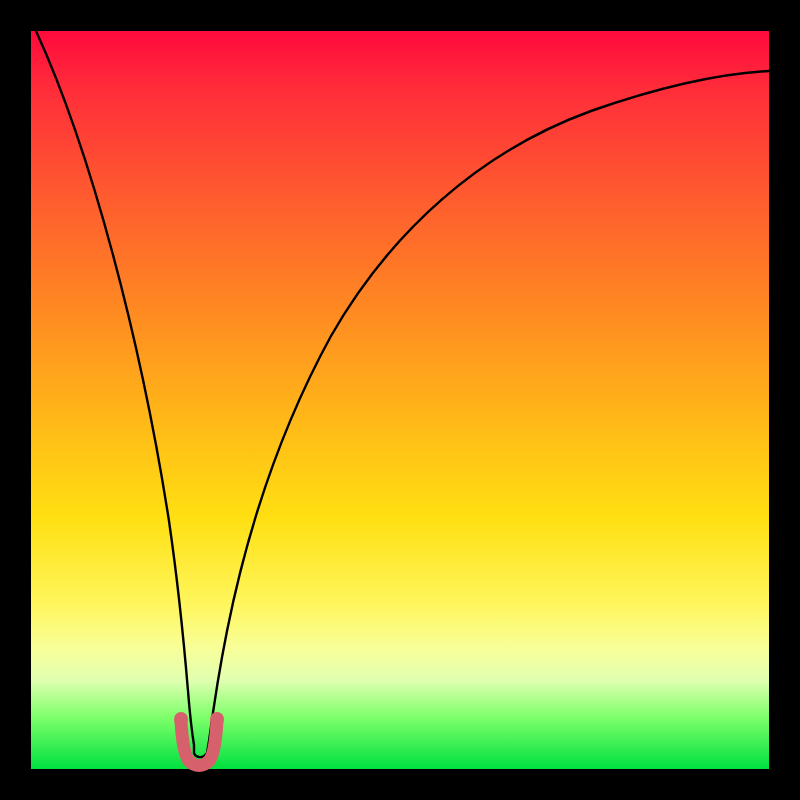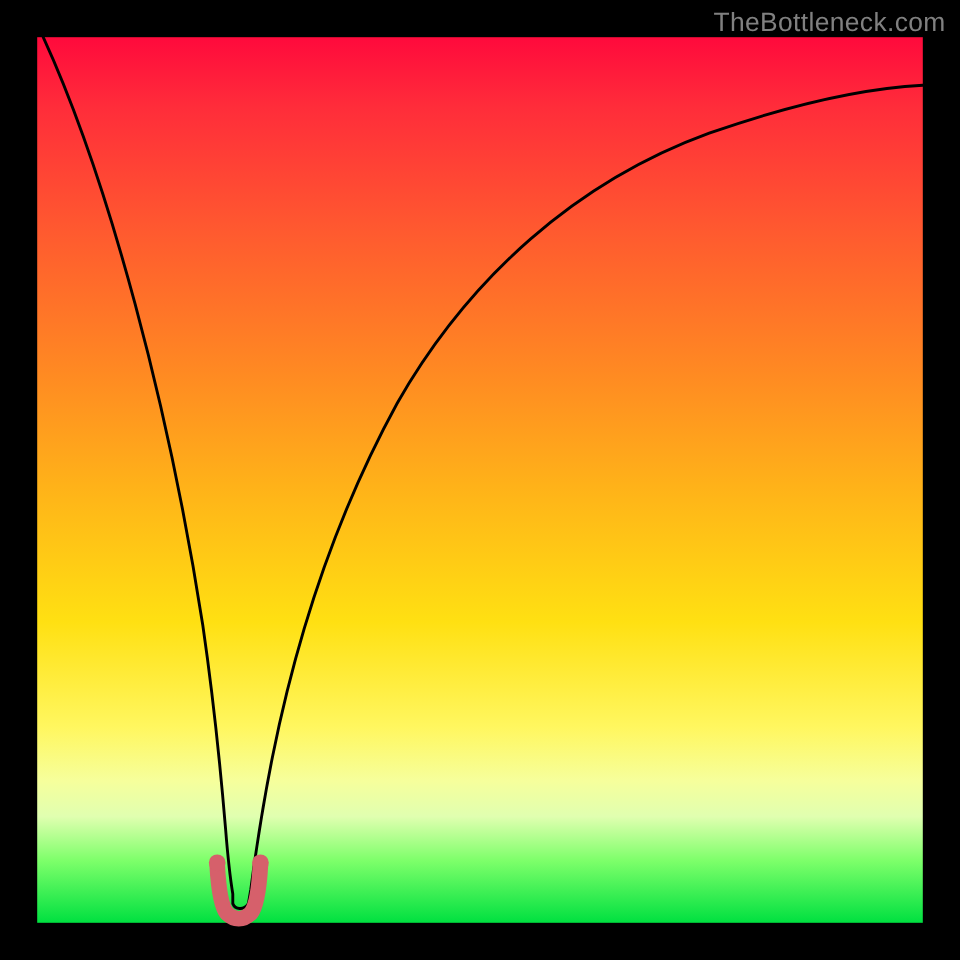--- a/index.html
+++ b/index.html
@@ -56,21 +56,20 @@
     width: 738px;
     height: 738px;
     overflow: visible;
   }
 </style>
 </head>
 <body>
 
 <div class="frame">
 
-  <div class="watermark">TheBottleneck.com</div>
 
   <div class="plot">
     <svg class="curve" viewBox="0 0 738 738" preserveAspectRatio="none">
       <path d="M 5 0
                C 60 120, 110 310, 138 490
                C 146 545, 152 600, 157 660
                C 159 685, 161 702, 163 714
                L 163 722
                C 165 727, 172 728, 176 722
                L 178 710

